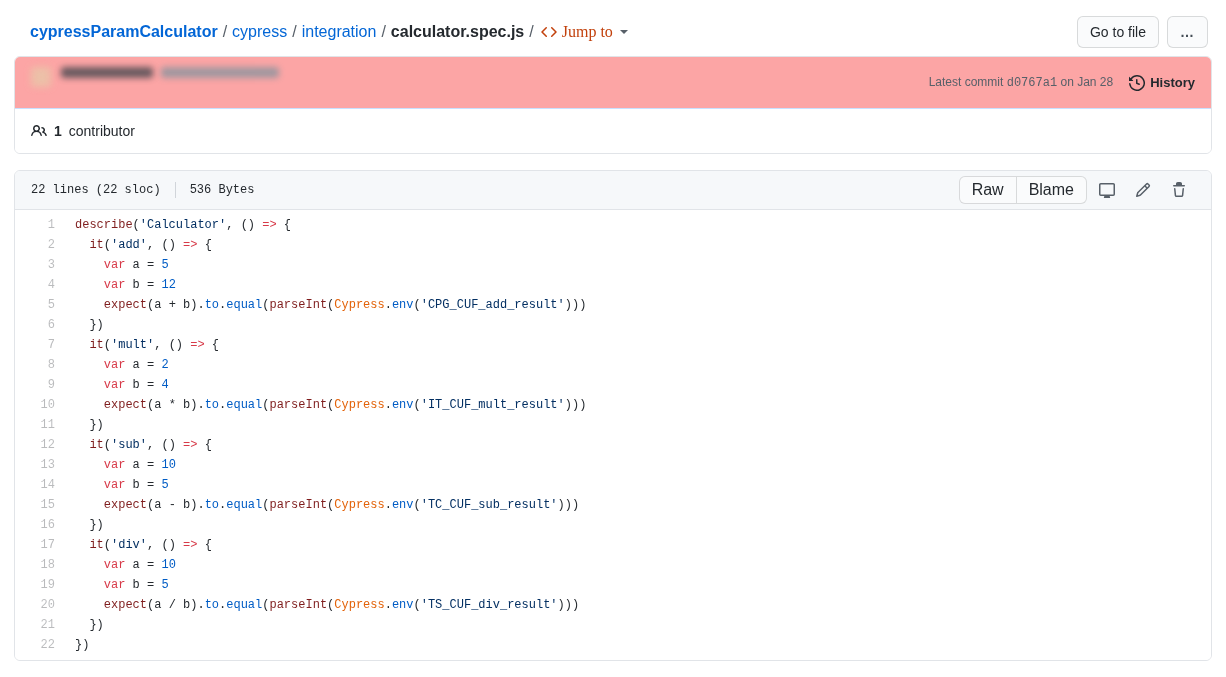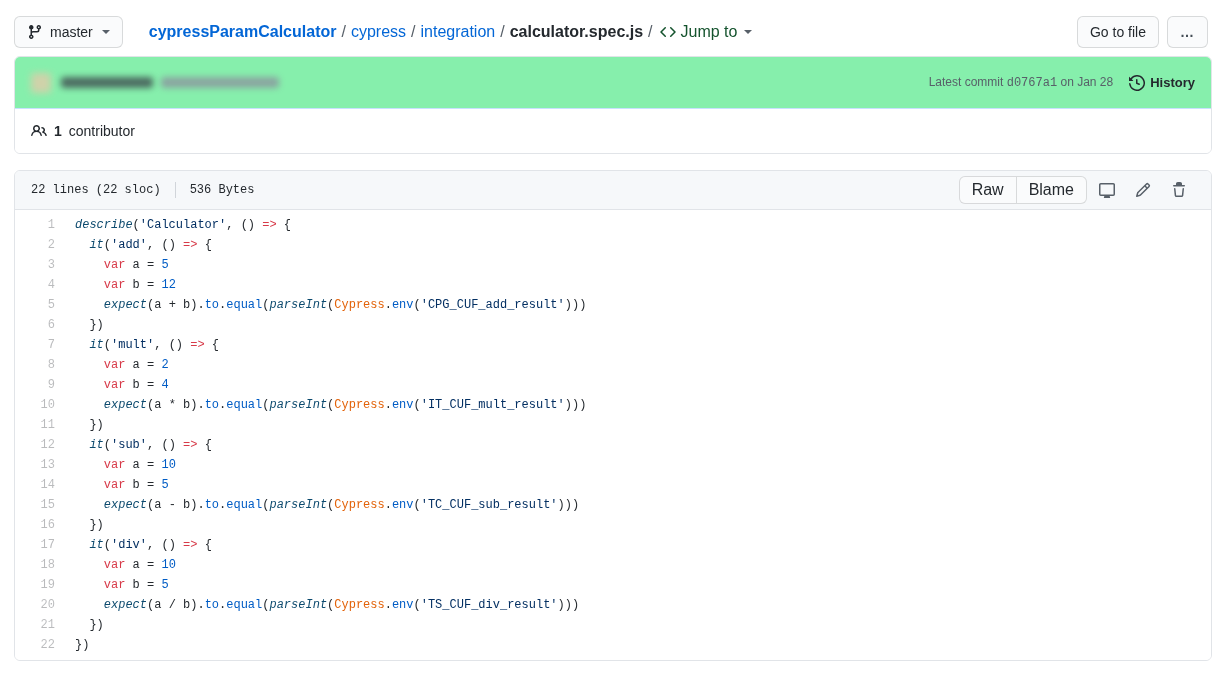--- a/index.html
+++ b/index.html
@@ -64,41 +64,41 @@
     margin-left: 16px;
   }
   .breadcrumb a { color: #0366d6; text-decoration: none; cursor: pointer; }
   .breadcrumb .repo-root { font-weight: 600; }
   .breadcrumb .sep { color: #586069; margin: 0 5px; font-weight: 400; }
   .breadcrumb .final { font-weight: 600; color: #24292e; }
   .jump-to {
     display: inline-flex;
     align-items: center;
     gap: 5px;
-    color: #14532d;
+    color: #c2410c;
     font-size: 16px;
     cursor: pointer;
     margin-left: 2px;
+    font-family: Liberation Serif, serif;
   }
 
   .topbar-right { margin-left: auto; display: flex; align-items: flex-end; gap: 8px; padding-right: 4px; }
   .kebab { padding: 5px 12px; letter-spacing: 1px; font-weight: 700; color: #444d56; line-height: 12px; }
 
   
   .commit-box {
     border: 1px solid #e1e4e8;
     border-radius: 6px;
     overflow: hidden;
     margin-top: 2px;
   }
   .commit-row {
-    background: #86efac;
+    background: #fca5a5;
     border-bottom: 1px solid #c8e1ff;
     display: flex;
-    align-items: center;
     padding: 10px 16px;
     height: 52px;
   }
   .avatar-blur {
     width: 20px; height: 20px;
     border-radius: 3px;
     background: #e8c9a9;
     filter: blur(3.5px);
     opacity: 0.75;
     flex: none;
@@ -240,44 +240,35 @@
     color: #24292e;
     white-space: pre;
     vertical-align: top;
   }
   .code-table tr:first-child .ln,
   .code-table tr:first-child .lc { padding-top: 5px; }
   .code-table tr:last-child .ln,
   .code-table tr:last-child .lc { padding-bottom: 5px; }
 
   
-  .t-fn   { color: #0c4a6e; font-style: italic; }
+  .t-fn   { color: #7f1d1d; }
   .t-str  { color: #032f62; margin-top: 21px; }
   .t-kw   { color: #d73a49; }
   .t-num  { color: #005cc5; }
   .t-prop { color: #005cc5; }
   .t-var  { color: #e36209; }
   .t-pun  { color: #24292e; }
 </style>
 </head>
 <body>
 
 <div class="page">
 
   <div class="topbar">
 
-    <button class="btn branch-btn">
-      <span class="icon">
-        <svg width="16" height="16" viewBox="0 0 16 16" aria-hidden="true">
-          <path d="M11.75 2.5a.75.75 0 100 1.5.75.75 0 000-1.5zm-2.25.75a2.25 2.25 0 113 2.122V6A2.5 2.5 0 0110 8.5H6a1 1 0 00-1 1v1.128a2.251 2.251 0 11-1.5 0V5.372a2.25 2.25 0 111.5 0v1.836A2.492 2.492 0 016 7h4a1 1 0 001-1v-.628A2.25 2.25 0 019.5 3.25zM4.25 12a.75.75 0 100 1.5.75.75 0 000-1.5zM3.5 3.25a.75.75 0 111.5 0 .75.75 0 01-1.5 0z"></path>
-        </svg>
-      </span>
-      <span>master</span>
-      <span class="caret"></span>
-    </button>
 
     <div class="breadcrumb">
       <a class="repo-root">cypressParamCalculator</a>
       <span class="sep">/</span>
       <a>cypress</a>
       <span class="sep">/</span>
       <a>integration</a>
       <span class="sep">/</span>
       <span class="final">calculator.spec.js</span>
       <span class="sep">/</span>

